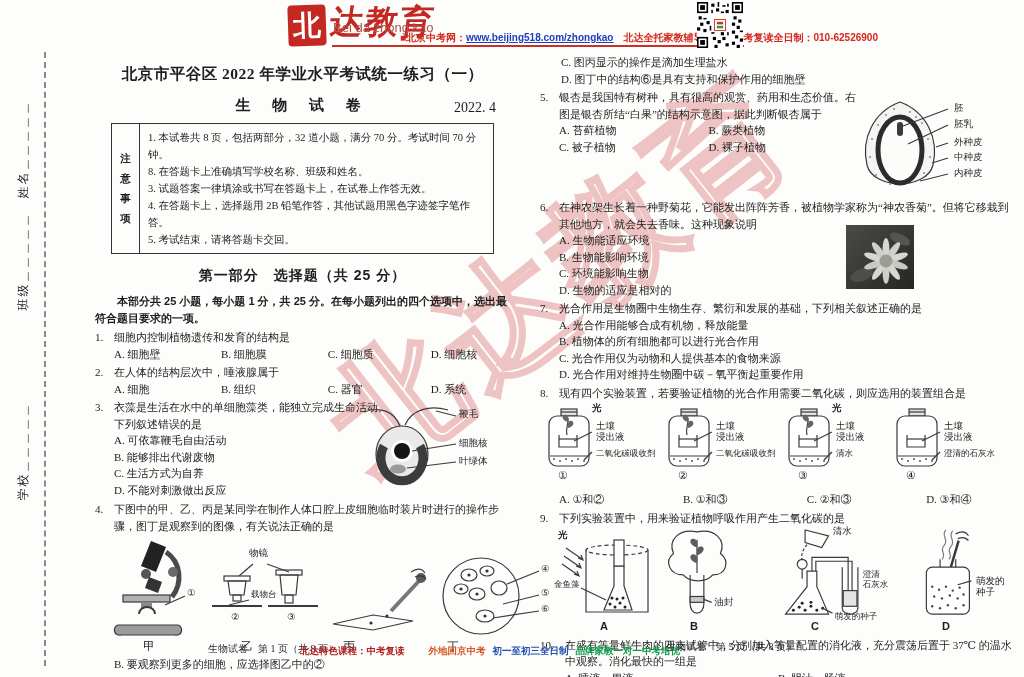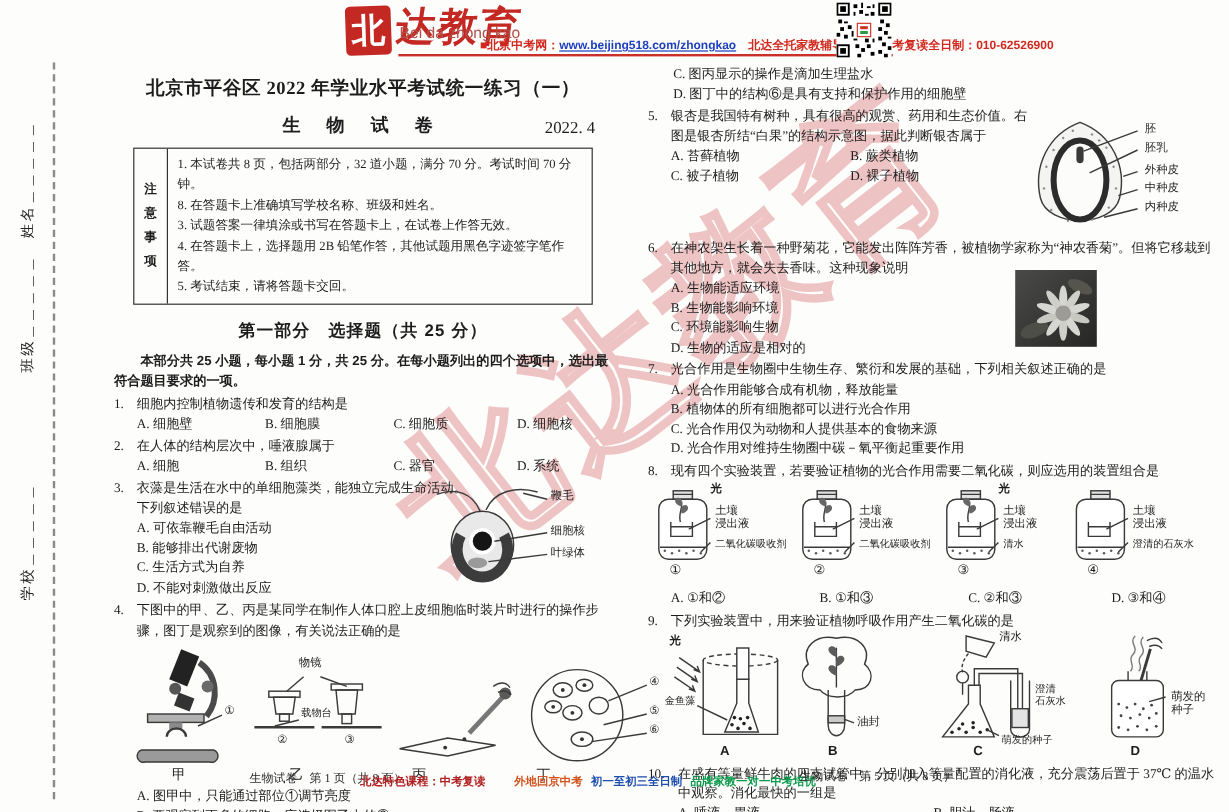--- a/index.html
+++ b/index.html
@@ -327,21 +327,20 @@
         <span class="flab" style="left:104px;top:50px;">⑥</span>
       </div>
     </div>
     <div class="caprow">
       <span style="width:100px;">甲</span>
       <span style="width:122px;">乙</span>
       <span style="width:110px;">丙</span>
       <span style="width:125px;">丁</span>
     </div>
     <div class="optcol">
-      <div>A. 图甲中，只能通过部位①调节亮度</div>
       <div>B. 要观察到更多的细胞，应选择图乙中的②</div>
     </div>
   </div>
 </div>
 
 <div class="abs page p2">
 
   <div class="optcol" style="padding-left:21px;">
     <div>C. 图丙显示的操作是滴加生理盐水</div>
     <div>D. 图丁中的结构⑥是具有支持和保护作用的细胞壁</div>

